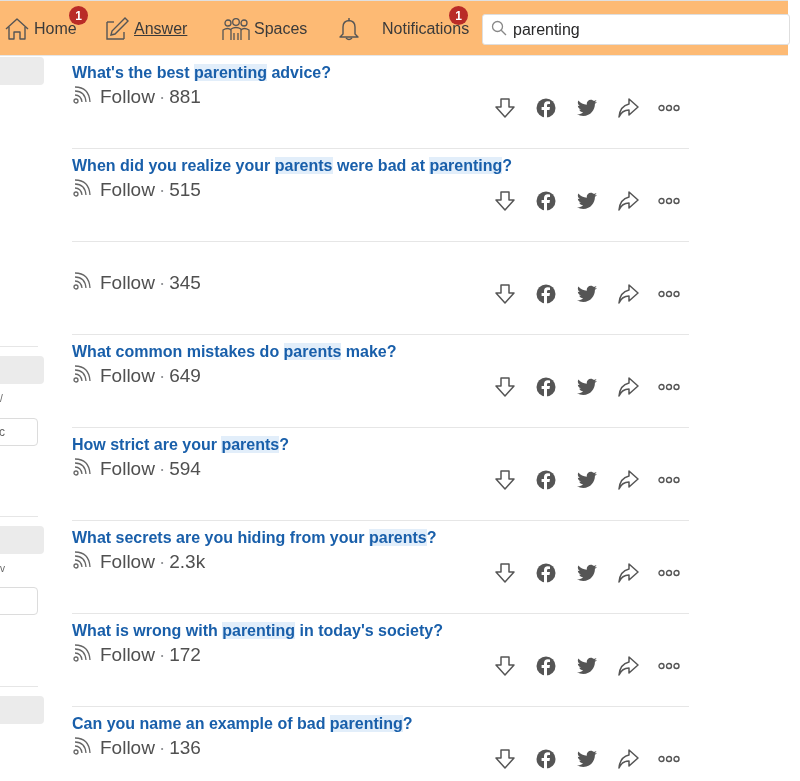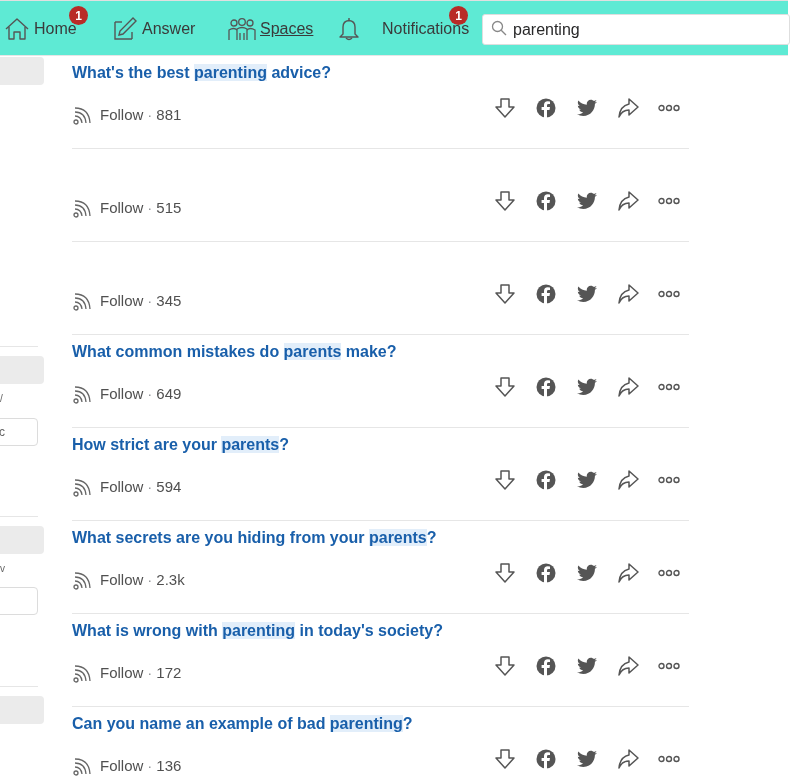--- a/index.html
+++ b/index.html
@@ -1,37 +1,37 @@
 <!DOCTYPE html>
 <html><head>
   <meta charset="utf-8">
   <style>
     * { box-sizing: border-box; margin: 0; padding: 0; }
     html, body { width: 800px; height: 781px; overflow: hidden; background: #fff; }
     body { font-family: "Liberation Sans", "DejaVu Sans", sans-serif; color: #282829; position: relative; }
 
-    .topbar { position: absolute; left: 0; top: 0; width: 788px; height: 56px; background: #5eead4; border-bottom: 1px solid #e6e6e6; border-top: 1px solid #e0e0e0; }
+    .topbar { position: absolute; left: 0; top: 0; width: 788px; height: 56px; background: #fdba74; border-bottom: 1px solid #e6e6e6; border-top: 1px solid #e0e0e0; }
     .nav-item { position: absolute; top: 0; height: 56px; display: flex; align-items: center; color: #3a3a3a; font-size: 16px; }
     .nav-item svg { display: block; }
     .nav-item .lbl { margin-left: 4px; }
     .badge { position: absolute; top: 5px; width: 19px; height: 19px; border-radius: 50%; background: #b92b27; color: #fff; font-size: 12px; font-weight: bold; display: flex; align-items: center; justify-content: center; }
 
     .search { position: absolute; left: 482px; top: 13px; width: 308px; height: 31px; border: 1px solid #dedede; border-radius: 3px; background: #fff; display: flex; align-items: center; padding-left: 8px; }
     .search input { border: none; outline: none; font-size: 16px; color: #282829; font-family: "Liberation Sans", sans-serif; margin-left: 6px; width: 260px; background: transparent; }
 
     .sidebar-block { position: absolute; left: -6px; width: 50px; height: 28px; background: #ebebeb; border-radius: 4px; }
     .sidebar-line { position: absolute; left: 0; width: 38px; border-top: 1px solid #e6e6e6; }
     .sidebar-box { position: absolute; left: -6px; width: 44px; height: 28px; border: 1px solid #dcdcdc; border-radius: 4px; font-size: 12px; color: #666; padding: 6px 0 0 4px; background: #fff; }
     .sidebar-frag { position: absolute; left: 0; font-size: 10px; color: #666; }
 
     .list { position: absolute; left: 72px; top: 56px; width: 617px; }
     .q { height: 93px; border-bottom: 1px solid #e6e6e6; position: relative; }
     .q-title { position: absolute; left: 0; top: 8px; font-size: 16px; font-weight: bold; color: #195faa; white-space: nowrap; }
     .q-title mark { background: #e2eefa; color: #195faa; }
-    .q-meta { position: absolute; left: 0; top: 50px; height: 22px; display: flex; font-size: 15px; color: #505050; }
+    .q-meta { position: absolute; left: 0; top: 30px; height: 22px; display: flex; align-items: center; font-size: 19px; color: #505050; }
     .q-meta .follow { margin-left: 8px; color: #505050; }
     .q-meta .sep { margin: 0 4px; color: #939598; }
     .actions { position: absolute; right: 0; top: 40px; display: flex; align-items: center; }
     .act { width: 41px; height: 24px; display: flex; align-items: center; justify-content: center; }
     .act svg { display: block; }
   </style>
 </head>
 <body>
 
 <div class="topbar">
@@ -39,33 +39,33 @@
     <span>
       <svg width="26" height="26" viewBox="0 0 26 26" fill="none" stroke="#555" stroke-width="1.4" stroke-linejoin="round">
         <path d="M2 13 L13 3 L24 13"></path>
         <path d="M5 11 V23 H10 V16 H16 V23 H21 V11"></path>
       </svg>
     </span>
     <span class="lbl">Home</span>
     <span class="badge" style="left:65px;">1</span>
   </div>
 
-  <div class="nav-item" style="left:112px;">
+  <div class="nav-item" style="left:104px;text-decoration:underline;">
     <span>
       <svg width="26" height="26" viewBox="0 0 26 26" fill="none" stroke="#555" stroke-width="1.4">
         <path d="M3 6 V23 H20"></path>
         <path d="M7 19 L8 15 L21 2 L24 5 L11 18 Z"></path>
         <path d="M3 6 H10"></path>
         <path d="M20 16 V23"></path>
       </svg>
     </span>
     <span class="lbl">Answer</span>
   </div>
 
-  <div class="nav-item" style="left:228px;text-decoration:underline;">
+  <div class="nav-item" style="left:222px;">
     <span>
       <svg width="28" height="26" viewBox="0 0 28 26" fill="none" stroke="#555" stroke-width="1.3">
         <circle cx="6" cy="7" r="3"></circle>
         <circle cx="14" cy="6" r="3.3"></circle>
         <circle cx="22" cy="7" r="3"></circle>
         <path d="M1 24 V14 Q6 11 9 14"></path>
         <path d="M9 24 V13 Q14 10 19 13 V24"></path>
         <path d="M19 14 Q22 11 27 14 V24"></path>
         <path d="M12 24 V17 M16 24 V17"></path>
       </svg>
@@ -152,20 +152,21 @@
       <span class="act">
         <svg width="22" height="8" viewBox="0 0 22 8" fill="none" stroke="#555" stroke-width="1.4">
           <circle cx="3.5" cy="4" r="2.5"></circle>
           <circle cx="11" cy="4" r="2.5"></circle>
           <circle cx="18.5" cy="4" r="2.5"></circle>
         </svg>
       </span>
     </div>
   </div>
     <div class="q">
+    <a class="q-title"><span>When did you realize your </span><mark>parents</mark><span> were bad at </span><mark>parenting</mark><span>?</span></a>
     <div class="q-meta">
       <span>
         <svg width="20" height="20" viewBox="0 0 20 20" fill="none" stroke="#666" stroke-width="1.3">
           <circle cx="4" cy="16" r="2"></circle>
           <path d="M3 10 Q9 10 10 17"></path>
           <path d="M3 6 Q13 6 14 17"></path>
           <path d="M3 2 Q17 2 18 17"></path>
         </svg>
       </span>
       <span class="follow">Follow</span>

